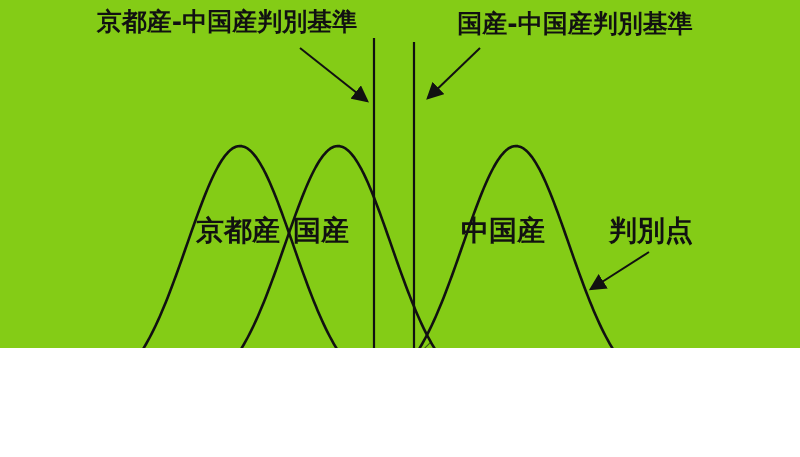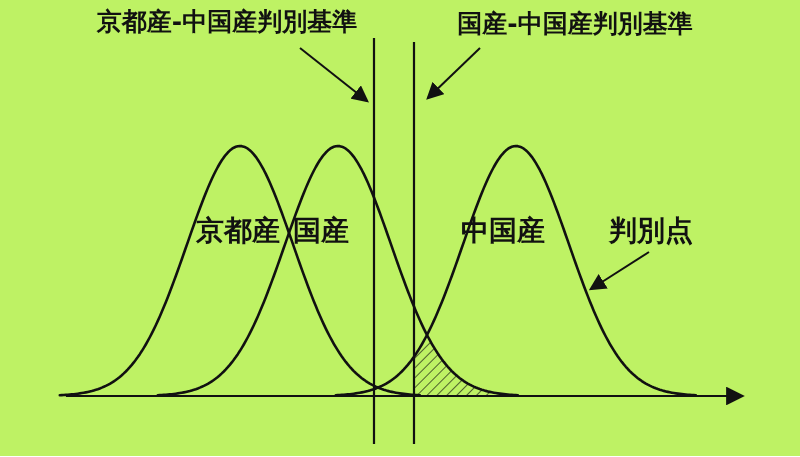--- a/index.html
+++ b/index.html
@@ -3,22 +3,22 @@
 <meta charset="utf-8">
 <style>
   html, body {
     margin: 0;
     padding: 0;
     background: #ffffff;
   }
   .stage {
     position: relative;
     width: 800px;
-    height: 456px;
-    background: #bef264;
+    height: 348px;
+    background: #84cc16;
     overflow: hidden;
   }
   svg text {
     fill: #111111;
     text-anchor: middle;
     font-family: "DejaVu Sans", sans-serif;
     font-weight: 700;
   }
   .toplabel  { font-size: 25px; }
   .curvelabel{ font-size: 28px; }

